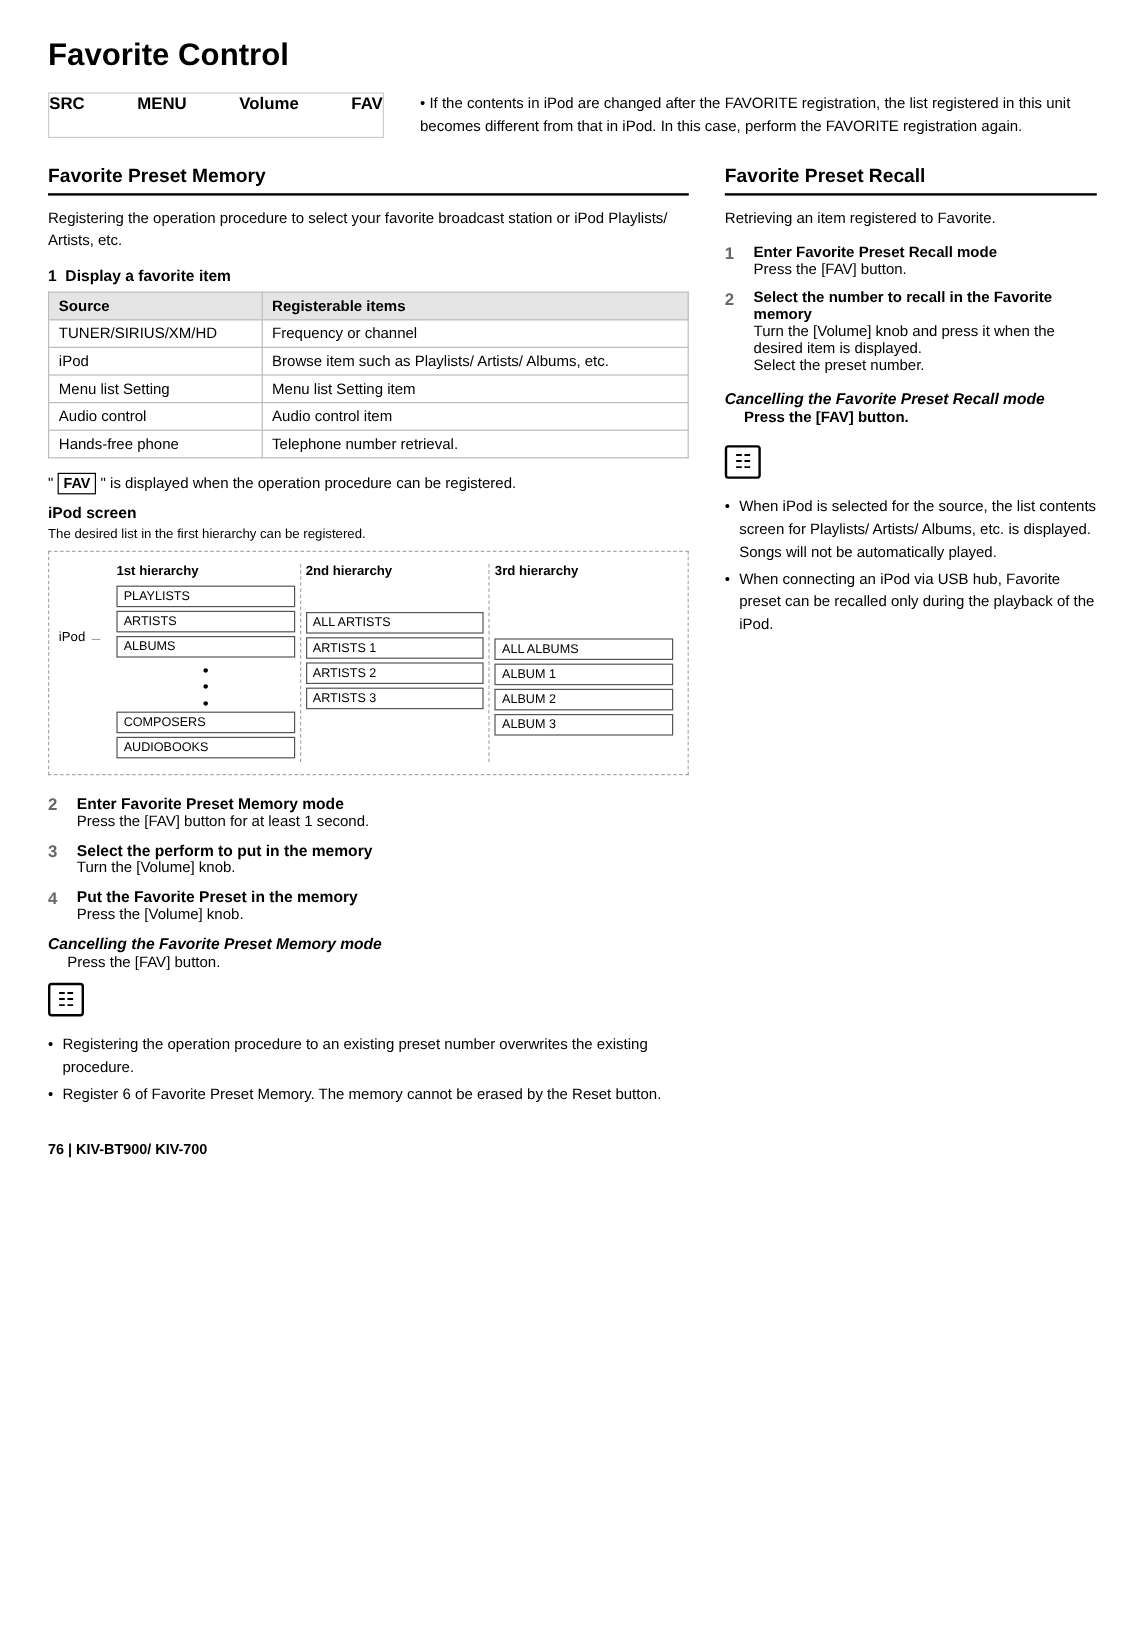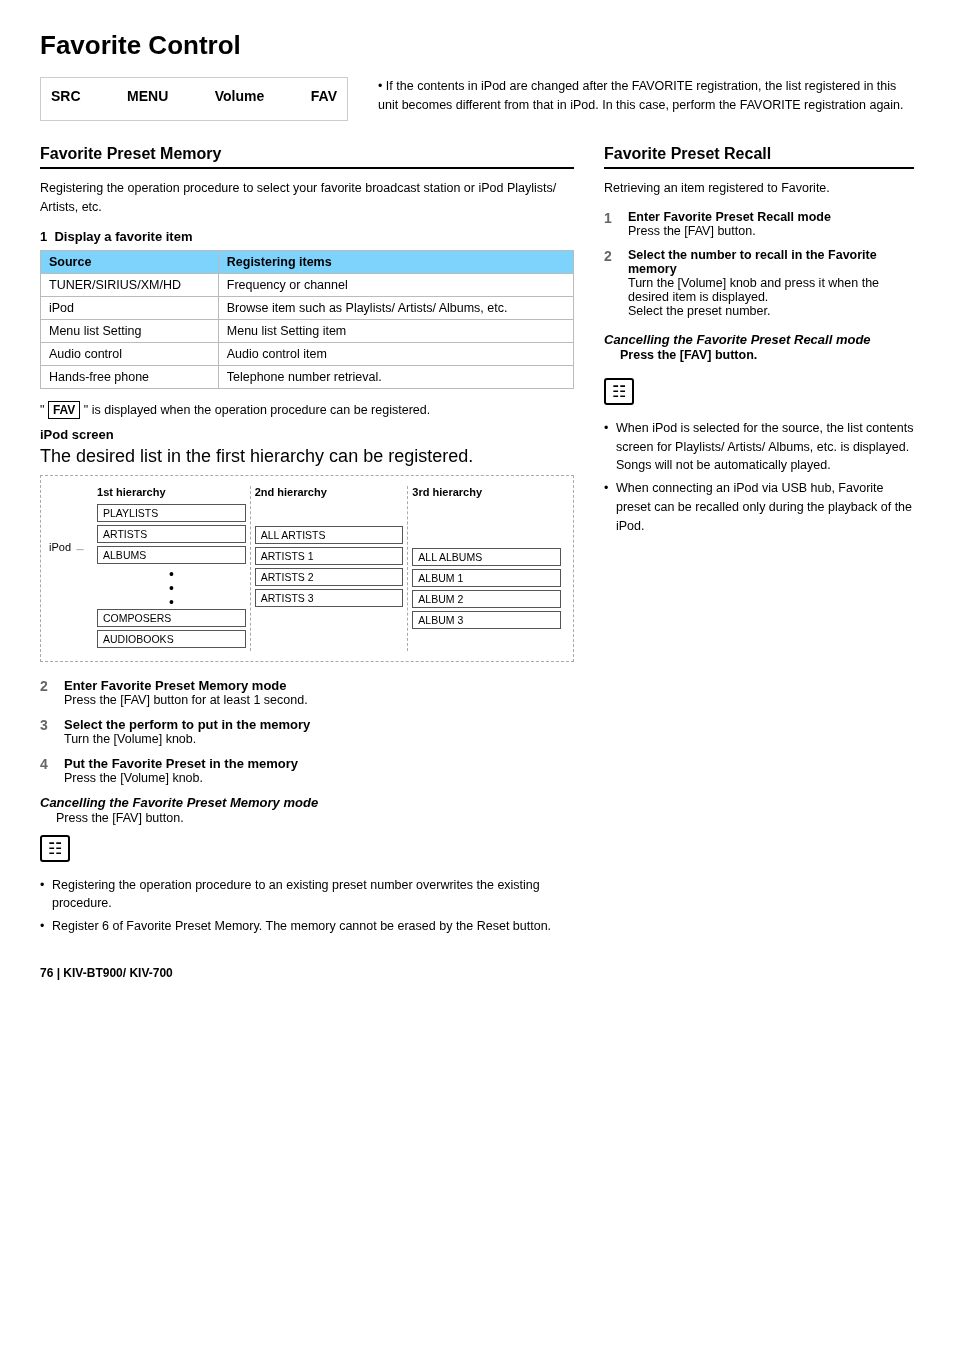--- a/index.html
+++ b/index.html
@@ -12,22 +12,21 @@
       min-height: 1354px;
       padding: 30px 40px;
     }
     .top-section {
       display: flex;
       gap: 30px;
       margin-bottom: 24px;
     }
     .device-diagram {
       border: 1px solid #ccc;
-      padding: 10px;
-      width: 308px;
+      width: 280px;
       flex-shrink: 0;
     }
     .device-labels {
       display: flex;
       justify-content: space-between;
       font-size: 14px;
       font-weight: bold;
       margin-bottom: 6px;
     }
     .device-img {
@@ -73,21 +72,21 @@
       font-weight: bold;
       margin-bottom: 6px;
     }
     table.source-table {
       width: 100%;
       border-collapse: collapse;
       margin-bottom: 12px;
       font-size: 12.5px;
     }
     table.source-table th {
-      background: #7dd3fc;
+      background: #e5e5e5;
       border: 1px solid #bbb;
       padding: 4px 8px;
       text-align: left;
     }
     table.source-table td {
       border: 1px solid #bbb;
       padding: 4px 8px;
       vertical-align: top;
     }
     .fav-note {
@@ -100,21 +99,21 @@
       padding: 1px 4px;
       font-size: 12px;
       font-weight: bold;
     }
     .ipod-setting-title {
       font-weight: bold;
       font-size: 13px;
       margin-bottom: 4px;
     }
     .ipod-setting-desc {
-      font-size: 18px;
+      font-size: 11px;
       margin-bottom: 8px;
     }
     
     .hierarchy-diagram {
       border: 1px dashed #aaa;
       padding: 10px 8px;
       margin-bottom: 16px;
       font-size: 11px;
       position: relative;
     }
@@ -270,21 +269,21 @@
     <p class="section-intro">Registering the operation procedure to select your favorite broadcast station or iPod Playlists/ Artists, etc.</p>
 
     <div class="step-header">
       <strong><span>1</span>&nbsp;&nbsp;<span>Display a favorite item</span></strong>
     </div>
 
     <table class="source-table">
       <thead>
         <tr>
           <th>Source</th>
-          <th>Registering items</th>
+          <th>Registerable items</th>
         </tr>
       </thead>
       <tbody>
         <tr>
           <td>TUNER/SIRIUS/XM/HD</td>
           <td>Frequency or channel</td>
         </tr>
         <tr>
           <td>iPod</td>
           <td>Browse item such as Playlists/ Artists/ Albums, etc.</td>

